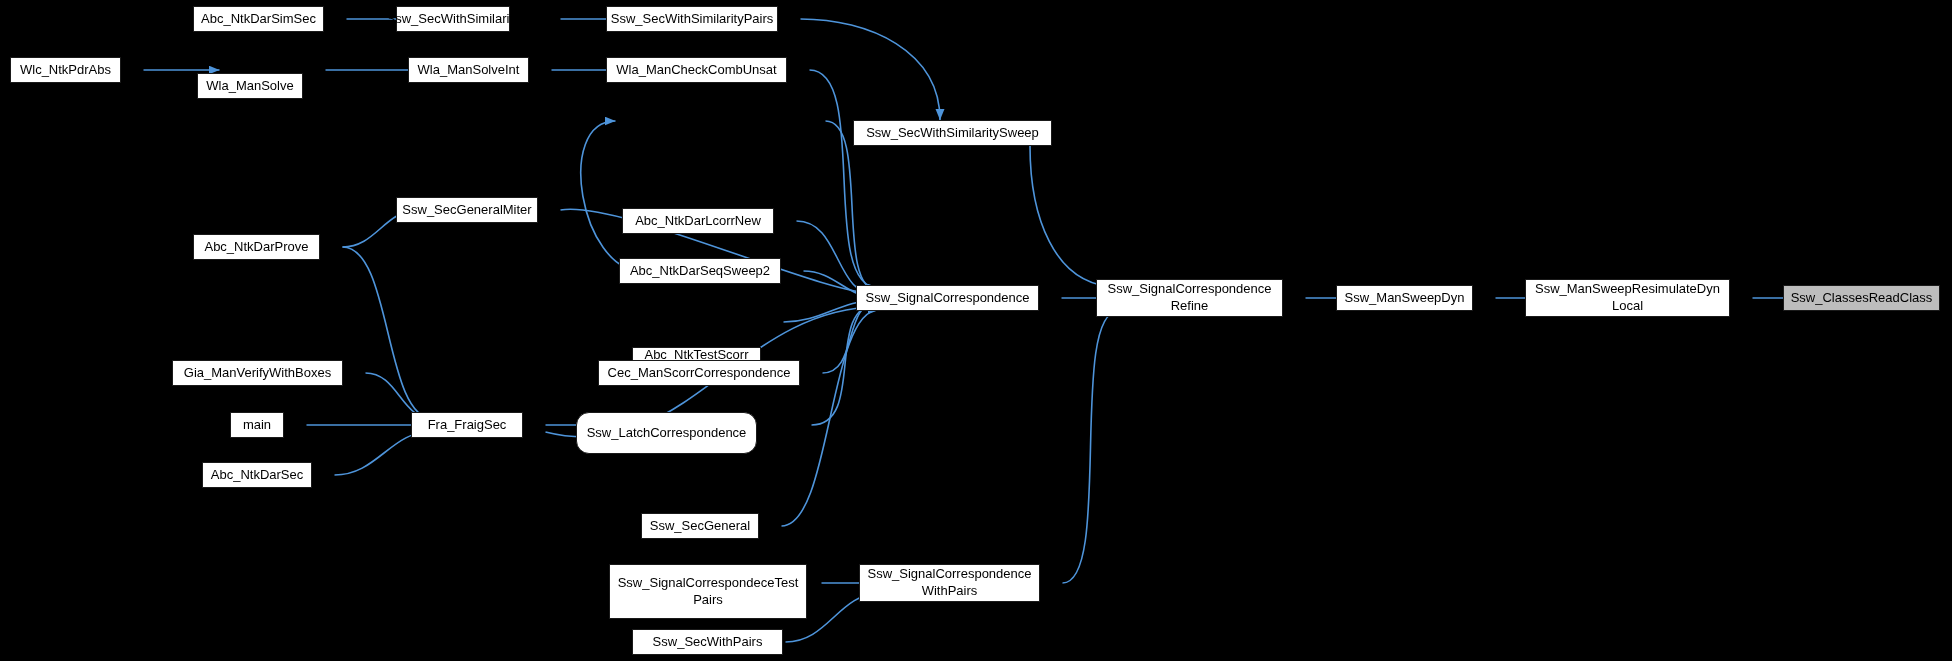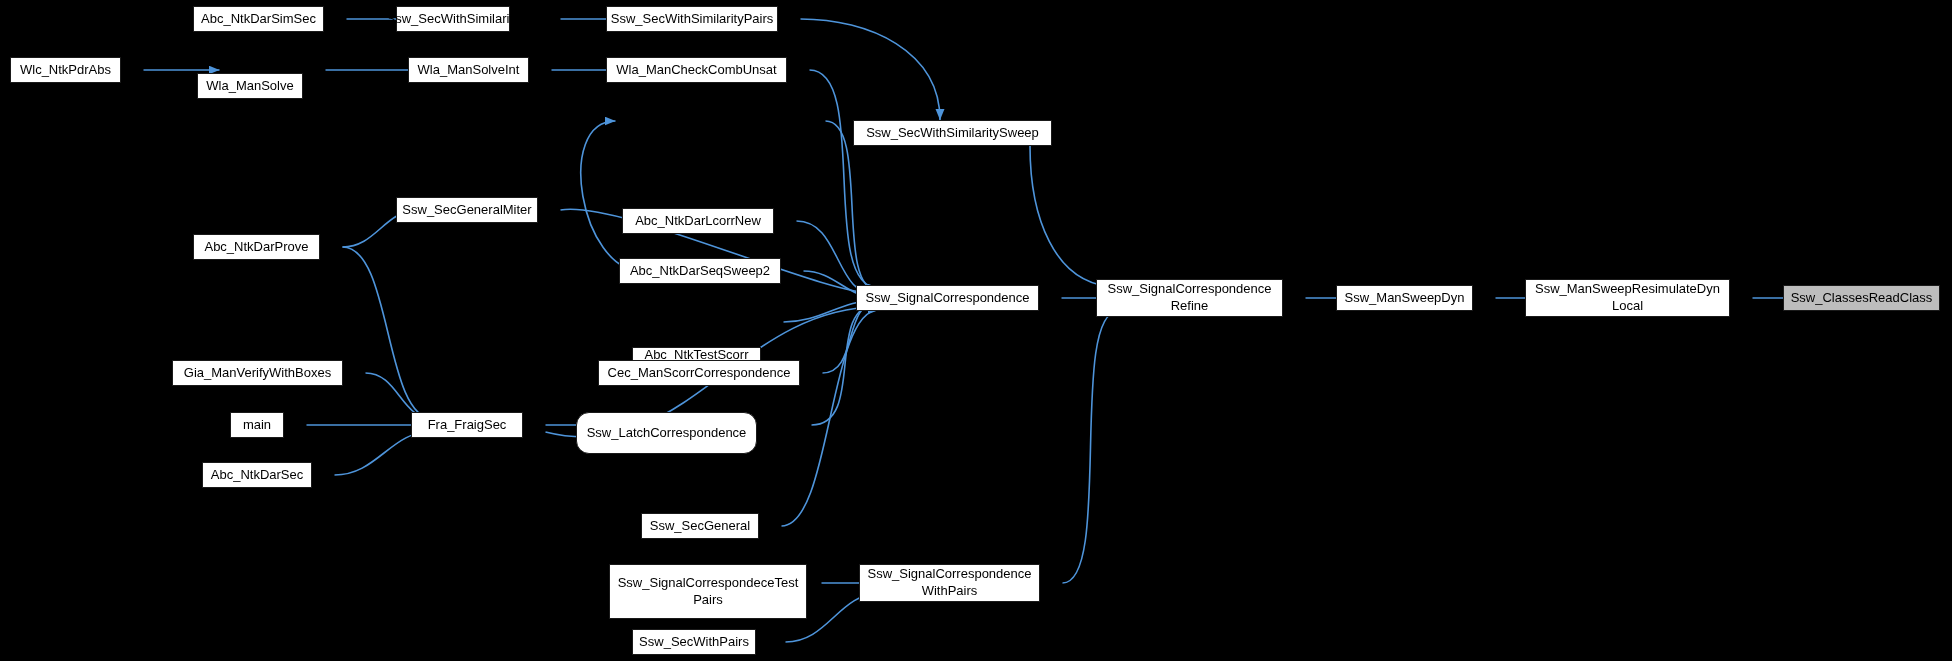--- a/index.html
+++ b/index.html
@@ -147,16 +147,16 @@
       <span>Ssw_SecGeneral</span>
     </div>
     <div class="node" style="left: 601px; top: 564px; width: 198px; height: 55px; margin-left: 8px;">
       <span>Ssw_SignalCorrespondeceTest</span>
       <span>Pairs</span>
     </div>
     <div class="node" style="left: 859px; top: 564px; width: 181px; height: 38px;">
       <span>Ssw_SignalCorrespondence</span>
       <span>WithPairs</span>
     </div>
-    <div class="node" style="left: 632px; top: 629px; width: 124px; height: 26px;">
+    <div class="node" style="left: 632px; top: 629px; width: 151px; height: 26px;">
       <span>Ssw_SecWithPairs</span>
     </div>
   </div>
 
 </body></html>

